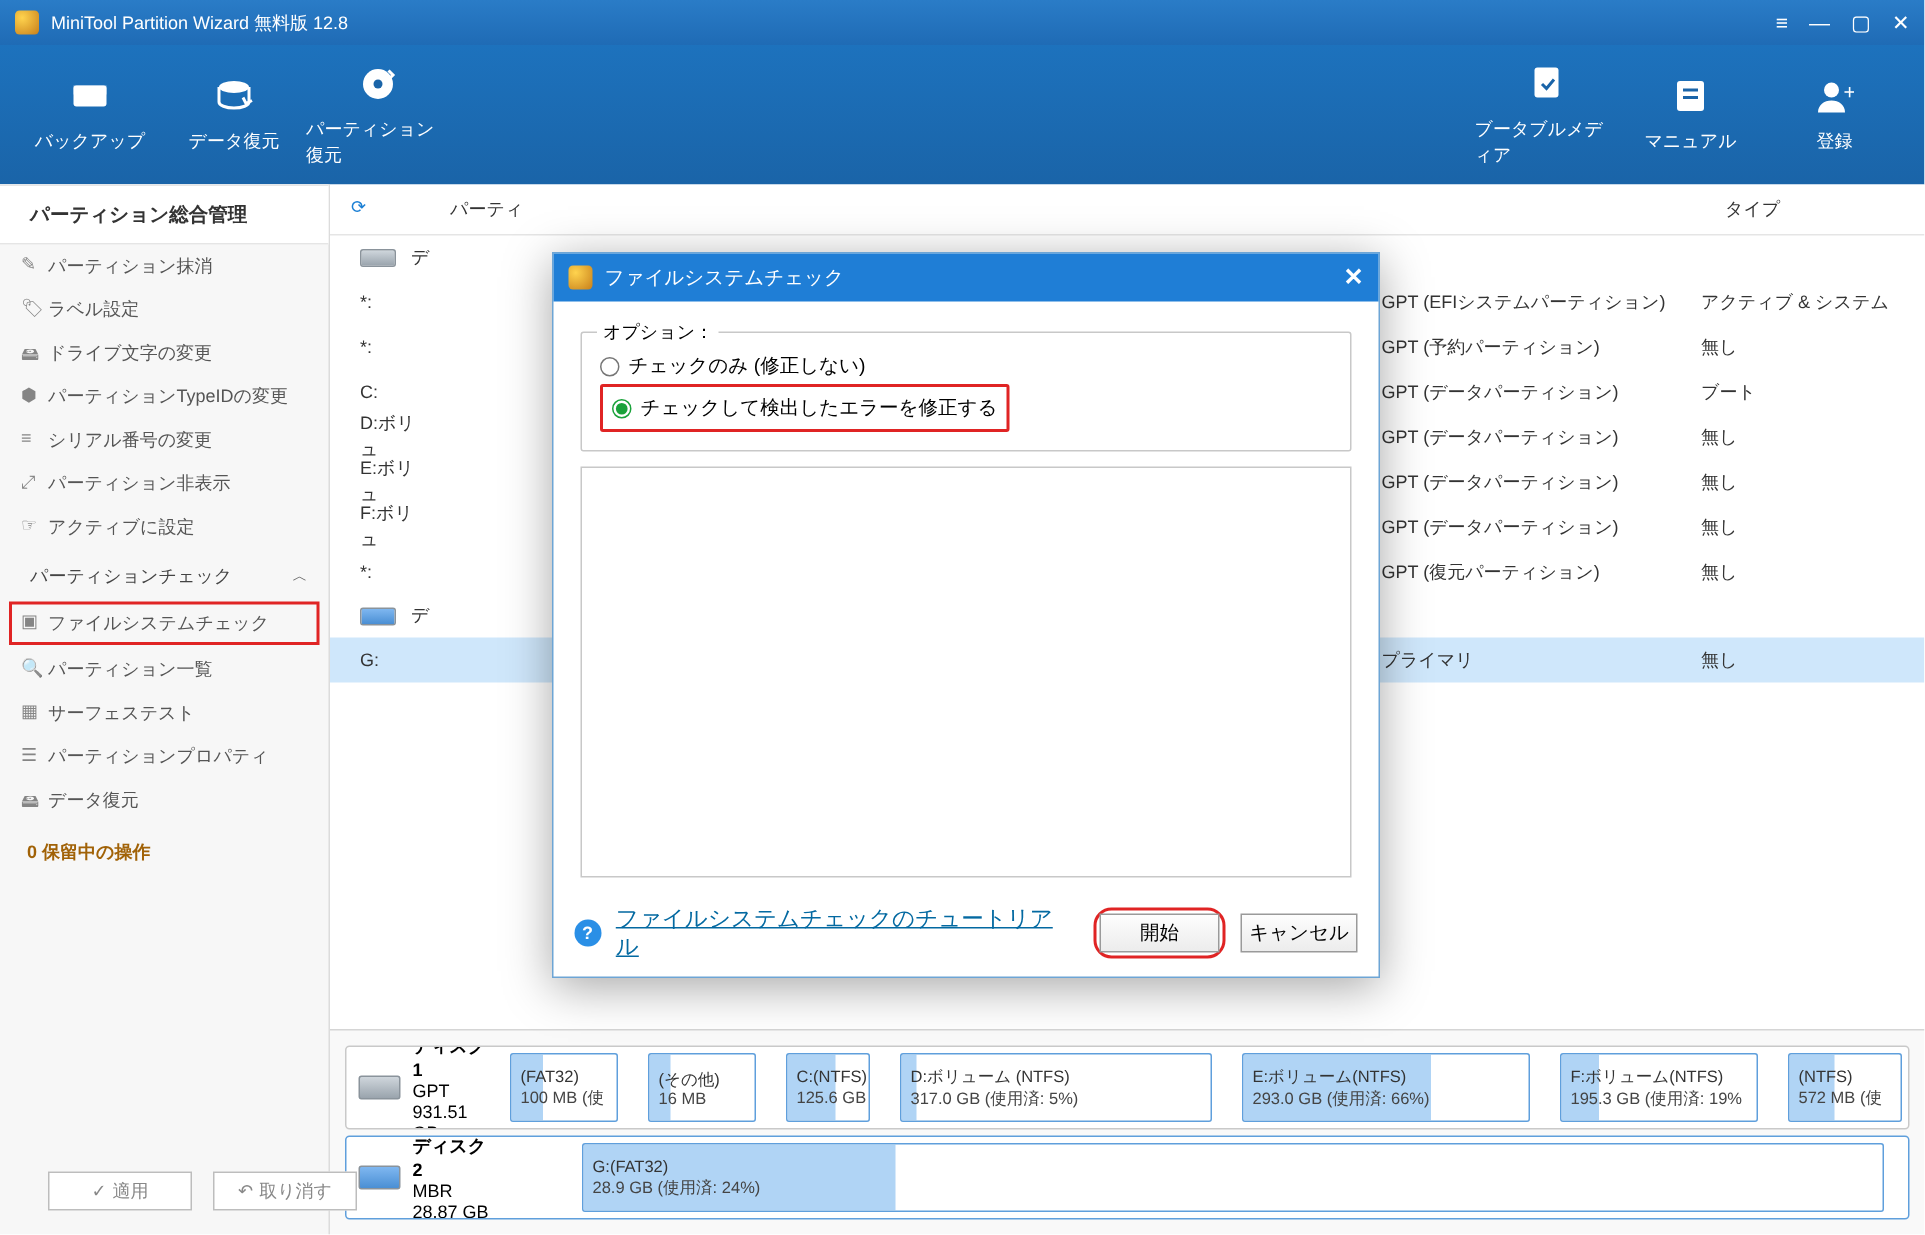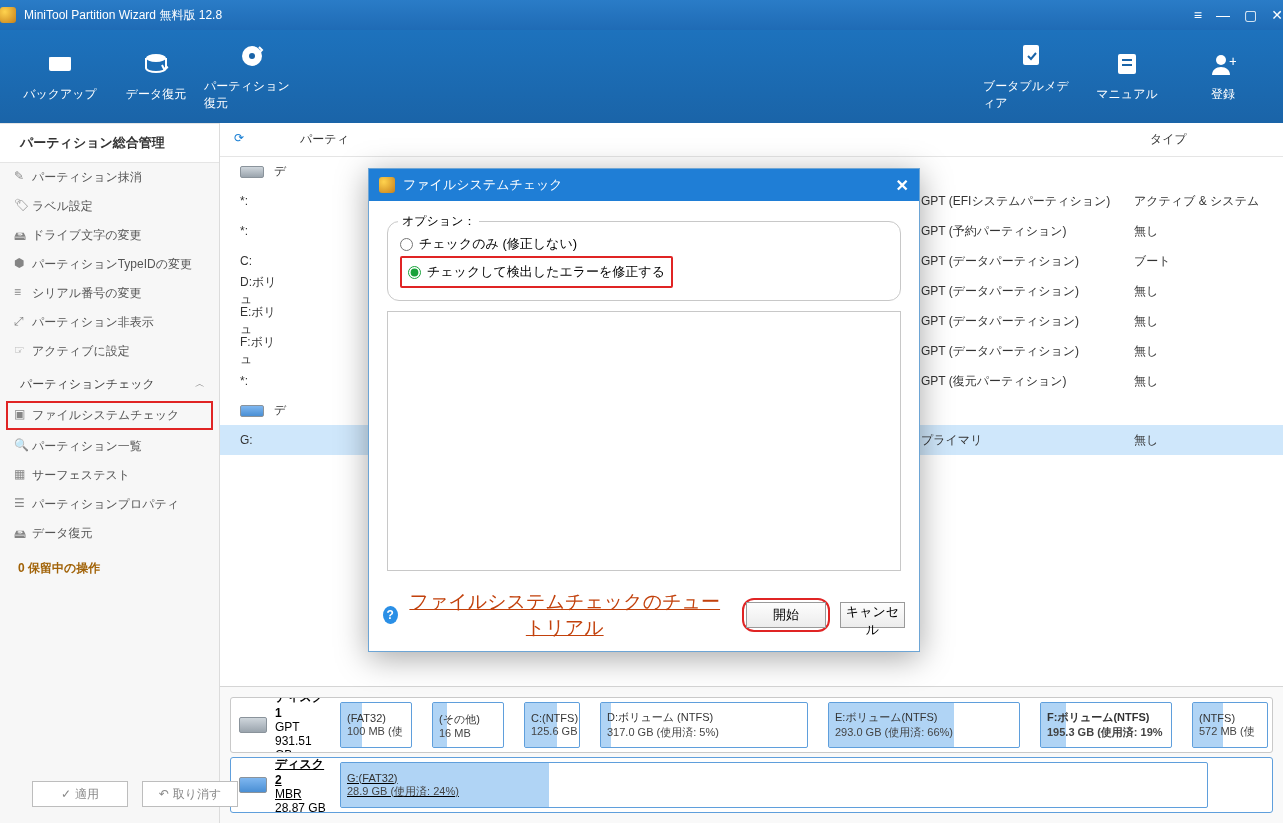--- a/index.html
+++ b/index.html
@@ -1,19 +1,19 @@
 <!DOCTYPE html>
 <html><head>
 <meta charset="utf-8">
 <style>
 * { box-sizing: border-box; margin: 0; padding: 0; font-family: "Segoe UI", "Meiryo", "Yu Gothic UI", sans-serif; }
 body { width: 1283px; height: 823px; background: #fff; overflow: hidden; position: relative; }
 
 
-.titlebar { height: 30px; background: linear-gradient(#2a7cc7, #1f6bb5); color: #fff; display: flex; align-items: center; padding: 0 0; font-size: 12px; }
+.titlebar { height: 30px; background: linear-gradient(#2a7cc7, #1f6bb5); color: #fff; display: flex; align-items: center; padding: 0 10px; font-size: 12px; }
 .titlebar .app-icon { width: 16px; height: 16px; background: radial-gradient(circle at 30% 30%, #ffd34e, #c77f1a); border-radius: 3px; margin-right: 8px; }
 .titlebar .title { flex: 1; }
 .titlebar .win-ctrl { display: flex; gap: 14px; align-items: center; }
 .titlebar .win-ctrl span { cursor: pointer; font-size: 14px; }
 
 
 .toolbar { height: 93px; background: linear-gradient(#1d72bd, #1a64a8); display: flex; align-items: center; padding: 0 12px; color: #fff; }
 .toolbar .tbtn { display: flex; flex-direction: column; align-items: center; justify-content: center; width: 96px; height: 80px; font-size: 12px; cursor: pointer; }
 .toolbar .tbtn .ico { width: 28px; height: 28px; margin-bottom: 8px; display:flex; align-items:center; justify-content:center; }
 .toolbar .spacer { flex: 1; }
@@ -62,29 +62,29 @@
 .bottom-btns { display:flex; gap:14px; padding:8px 16px 4px; }
 .bottom-btns button { width:96px; height:26px; font-size:12px; background:#fff; border:1px solid #bdbdbd; color:#888; cursor:pointer; }
 .bottom-btns button .chk { margin-right:4px; }
 
 
 .modal { position:absolute; left:368px; top:168px; width:552px; height:484px; background:#fff; border:1px solid #6da5d5; box-shadow: 0 6px 30px rgba(0,0,0,.35); z-index:50; display:flex; flex-direction:column; }
 .modal .m-title { height:32px; background:#1f7ed6; color:#fff; display:flex; align-items:center; padding:0 10px; font-size:13px; }
 .modal .m-title .mico { width:16px; height:16px; background:radial-gradient(circle at 30% 30%, #ffd34e, #c77f1a); border-radius:3px; margin-right:8px; }
 .modal .m-title .mclose { margin-left:auto; cursor:pointer; font-size:16px; font-weight:bold; }
 .modal .m-body { padding:14px 18px 8px; flex:1; display:flex; flex-direction:column; }
-.fieldset { border:1px solid #c8c8c8; border-radius:12px; padding:10px 12px 12px; position:relative; margin-top:6px; }
+.fieldset { border:1px solid #c8c8c8; border-radius:2px; padding:10px 12px 12px; position:relative; margin-top:6px; }
 .fieldset .legend { position:absolute; top:-9px; left:10px; background:#fff; padding:0 4px; font-size:12px; }
 .radio-row { display:flex; align-items:center; gap:6px; font-size:13px; margin:3px 0; }
 .radio-row input { accent-color:#19a23a; }
 .radio-hl { border:2px solid #e02424; display:inline-flex; padding:2px 6px; border-radius:2px;justify-content:flex-end; }
 .logbox { flex:1; border:1px solid #c8c8c8; margin-top:10px; }
 .m-foot { display:flex; align-items:center; padding:10px 14px; gap:10px; }
 .m-foot .help { width:18px; height:18px; border-radius:50%; background:#2a8fe6; color:#fff; display:inline-flex; align-items:center; justify-content:center; font-size:12px; font-weight:bold; }
-.m-foot .link { color:#c2410c; text-decoration:underline; cursor:pointer; font-size:19px;text-align:center; }
+.m-foot .link { color:#0369a1; text-decoration:underline; cursor:pointer; font-size:15px; }
 .m-foot .spacer { flex:1; }
 .m-foot button { width:80px; height:26px; font-size:13px; border:1px solid #9a9a9a; background:linear-gradient(#fdfdfd,#ececec); cursor:pointer; }
 .start-hl { border:2px solid #e02424; padding:2px; border-radius:12px; }
 
 svg { display:block; }
 </style>
 </head>
 <body>
 
 <div class="titlebar">
@@ -345,43 +345,43 @@
             <div class="dm-part" style="width: 208px;">
               <div class="bar" style="width:5%"></div>
               <div class="t1">D:ボリューム (NTFS)</div>
               <div class="t2">317.0 GB (使用済: 5%)</div>
             </div>
             <div class="dm-part" style="width: 192px;">
               <div class="bar" style="width:66%"></div>
               <div class="t1">E:ボリューム(NTFS)</div>
               <div class="t2">293.0 GB (使用済: 66%)</div>
             </div>
-            <div class="dm-part" style="width: 132px; font-weight: bold;">
+            <div class="dm-part" style="width: 132px;">
               <div class="bar" style="width:19%"></div>
               <div class="t1">F:ボリューム(NTFS)</div>
               <div class="t2">195.3 GB (使用済: 19%</div>
             </div>
             <div class="dm-part" style="width: 76px;">
               <div class="bar" style="width:40%"></div>
               <div class="t1">(NTFS)</div>
               <div class="t2">572 MB (使</div>
             </div>
           </div>
       </div>
-      <div class="disk-map" style="border-color:#5f9fdc;text-decoration:underline;">
+      <div class="disk-map" style="border-color:#5f9fdc;">
         <div class="dm-label">
           <div class="dico" style="background:linear-gradient(#7fb7f0,#4a8fd4);"></div>
           <div>
             <div style="font-weight:600;">ディスク 2</div>
             <div>MBR</div>
             <div>28.87 GB</div>
           </div>
         </div>
         <div class="dm-parts" id="dm2">
-            <div class="dm-part" style="width: 868px;">
+            <div class="dm-part" style="width: 868px; margin-left: 48px;">
               <div class="bar" style="width:24%"></div>
               <div class="t1">G:(FAT32)</div>
               <div class="t2">28.9 GB (使用済: 24%)</div>
             </div>
           </div>
       </div>
     </div>
   </div>
 </div>
 

